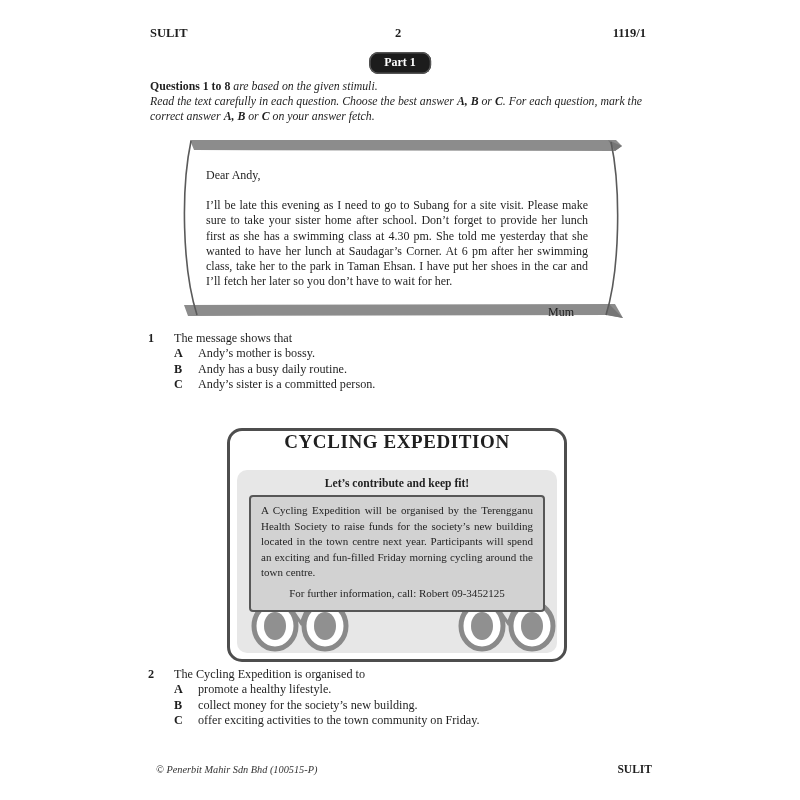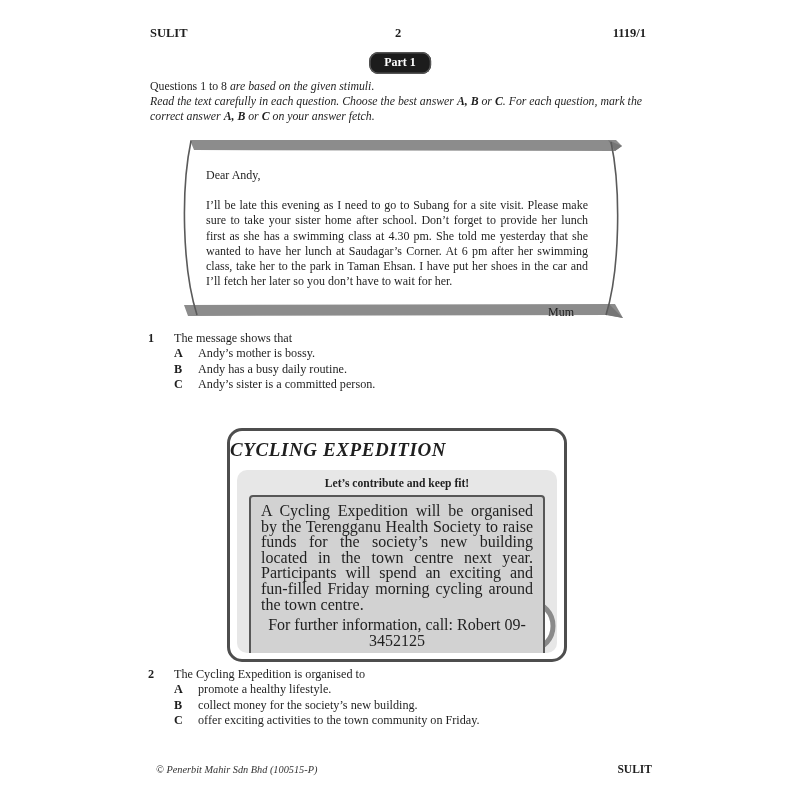--- a/index.html
+++ b/index.html
@@ -12,21 +12,21 @@
   .header .center{position:absolute;left:0;right:0;text-align:center;}
 
   
   .part-badge{position:absolute;top:52px;left:400px;transform:translateX(-50%);
       background:#1c1c1c;color:#ffffff;font-weight:bold;font-size:12px;
       padding:3px 15px 4px;border-radius:9px;box-shadow:inset 0 0 0 1.5px #555;}
 
   
   .instructions{position:absolute;top:79px;left:150px;width:500px;
       font-size:11.8px;line-height:15.2px;font-style:italic;}
-  .instructions .lead-b{font-style:normal;font-weight:normal;}
+  .instructions .lead-b{font-style:normal;font-weight:bold;}
   .instructions .b{font-style:italic;font-weight:bold;}
 
   
   .scroll{position:absolute;top:138px;left:178px;width:446px;height:184px;}
   .scroll svg{position:absolute;left:0;top:0;}
   .scroll-text{position:absolute;left:28px;top:30px;width:382px;font-size:12px;line-height:15.2px;}
   .scroll-text .salutation{margin-bottom:15px;}
   .scroll-text .body{text-align:justify;}
   .scroll-text .signature{text-align:right;margin-top:16px;padding-right:14px;}
 
@@ -35,27 +35,27 @@
   .q1{top:331px;} .q2{top:667px;}
   .qrow{display:flex;}
   .qnum{width:26px;font-weight:bold;flex:none;}
   .opts{margin-left:26px;}
   .opt{display:flex;}
   .optletter{width:24px;font-weight:bold;flex:none;}
 
   
   .poster{position:absolute;top:428px;left:227px;width:340px;height:234px;box-sizing:border-box;
       border:3px solid #4e4e4e;border-radius:15px;background:#fff;}
-  .poster-title{text-align:left;font-weight:bold;font-size:19px;margin-top:8px;letter-spacing:.6px;font-style:italic;}
+  .poster-title{text-align:center;font-weight:bold;font-size:19px;letter-spacing:.6px;}
   .poster-panel{position:absolute;left:7px;right:7px;top:39px;bottom:6px;background:#e7e7e7;
       border-radius:10px;overflow:hidden;}
   .poster-tagline{text-align:center;font-weight:bold;font-size:11.6px;margin-top:7px;}
   .poster-box{position:absolute;left:12px;right:12px;top:25px;z-index:2;background:#d2d2d2;
-      border:2.5px solid #575757;border-radius:4px;padding:6px 10px 24px;
-      font-size:16px;line-height:15.6px;text-align:justify;}
+      border:2.5px solid #575757;border-radius:4px;padding:6px 10px 8px;
+      font-size:11px;line-height:15.6px;text-align:justify;}
   .poster-contact{text-align:center;margin-top:5px;}
   .bike{position:absolute;z-index:1;width:100px;height:80px;}
   .bike-left{left:12px;top:104px;} .bike-right{left:219px;top:104px;}
 
   
   .footer{position:absolute;top:763px;left:156px;width:496px;display:flex;
       justify-content:space-between;align-items:baseline;}
   .footer .left{font-style:italic;font-size:10.3px;color:#333;}
   .footer .right{font-weight:bold;font-size:11.5px;}
 </style>

